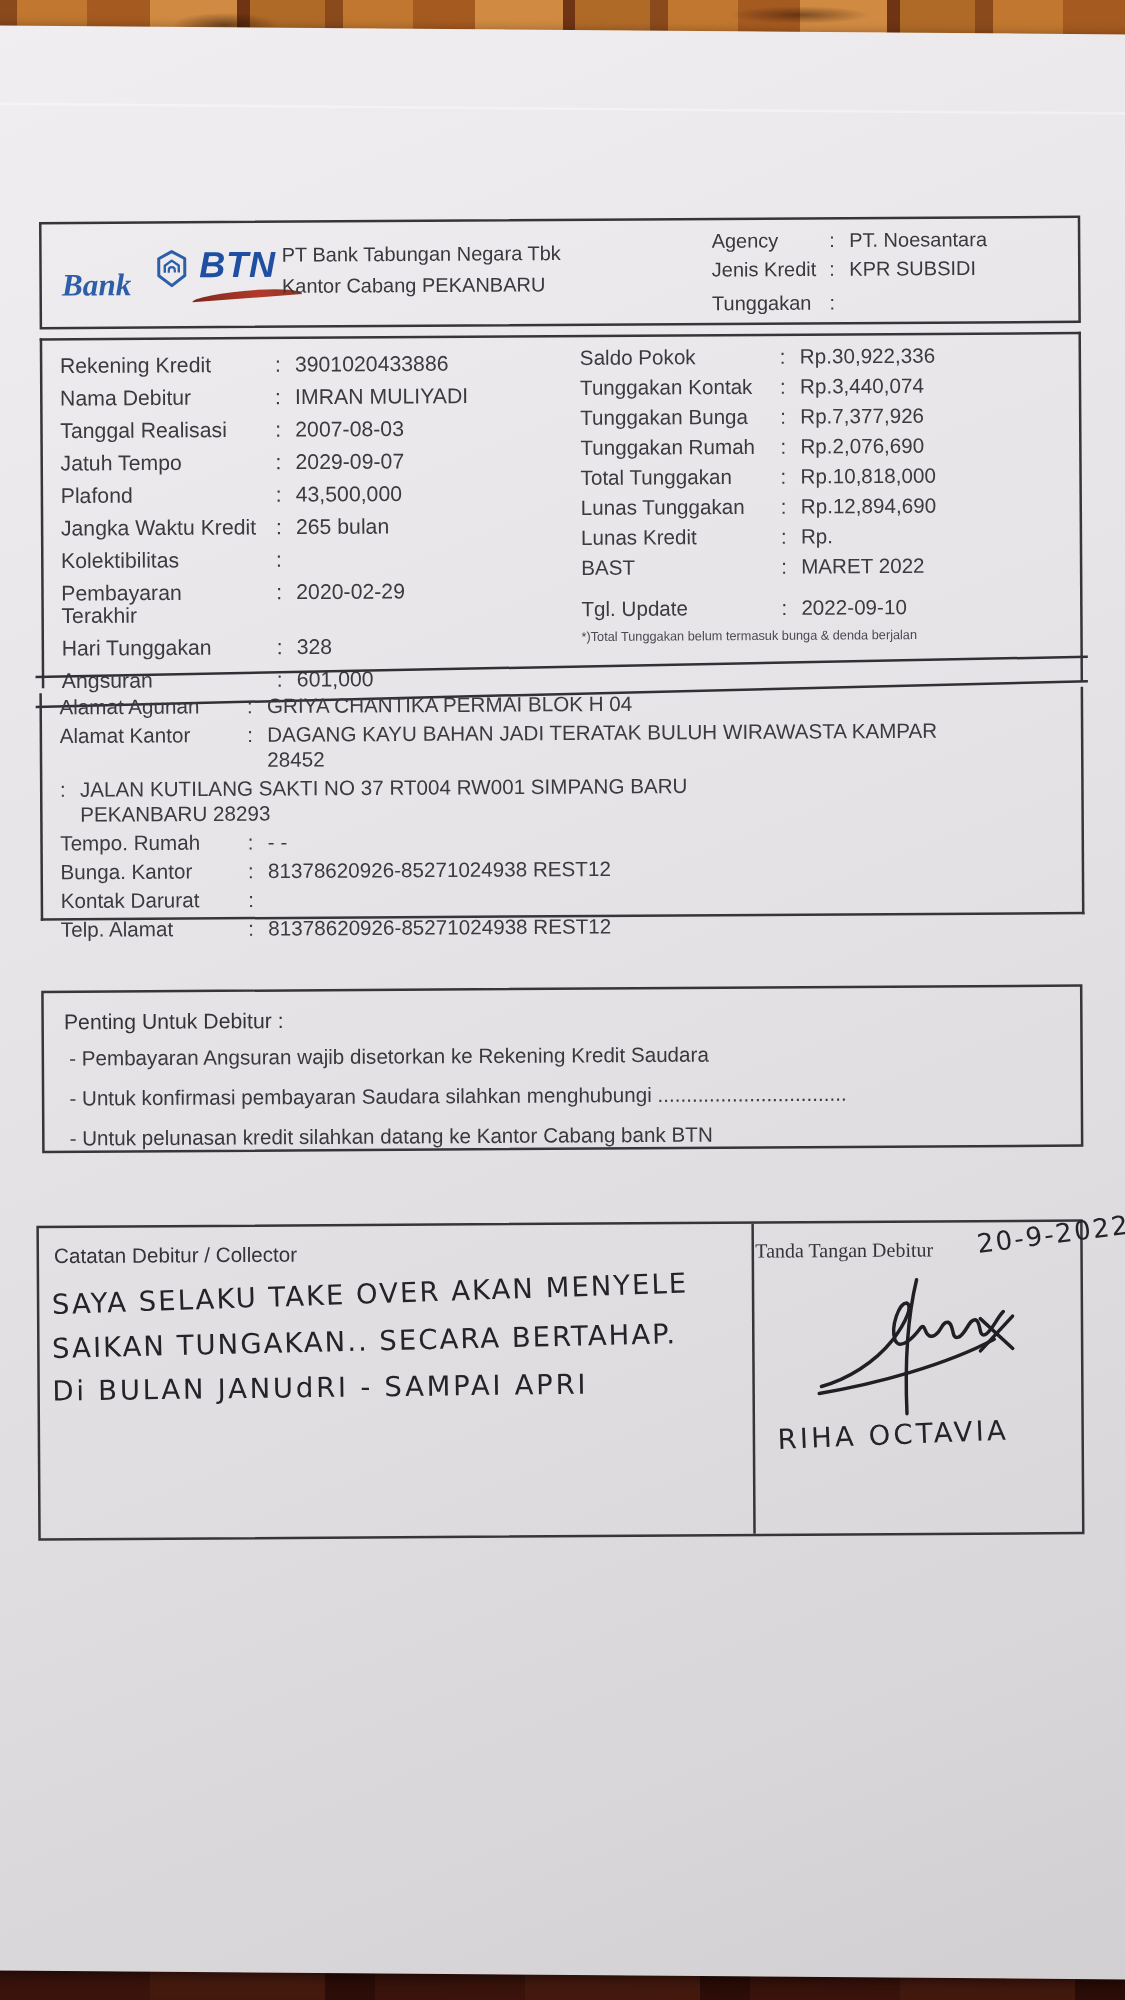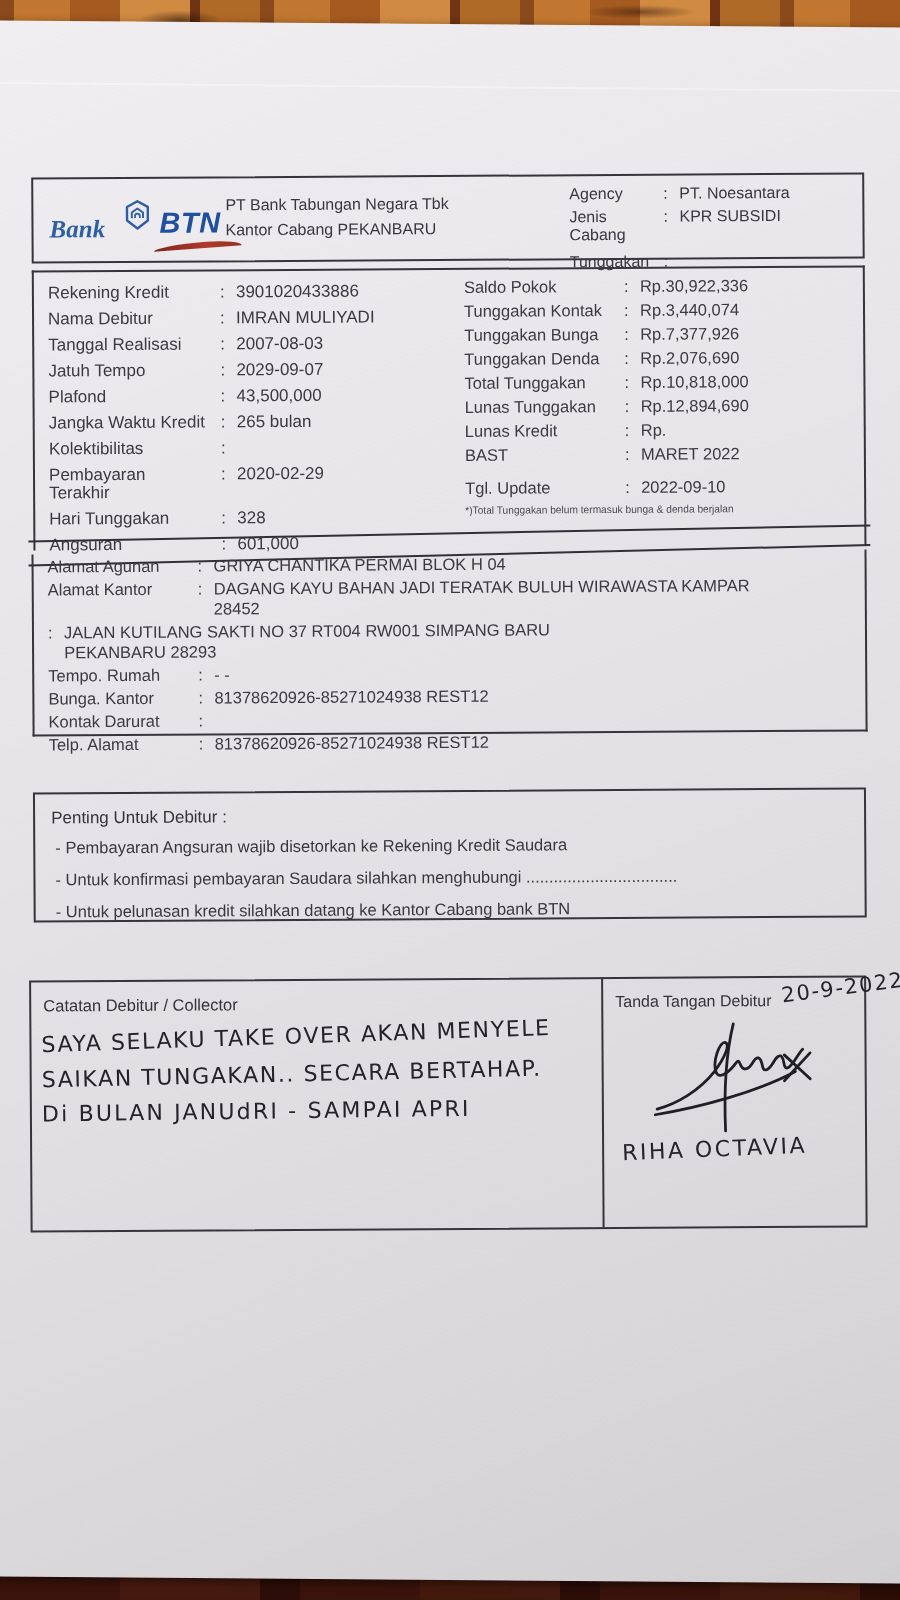--- a/index.html
+++ b/index.html
@@ -29,21 +29,21 @@
   #content{position:absolute;left:0;top:0;width:900px;height:1600px;
     transform:rotate(-.35deg);color:#3a3a40;}
   .box{position:absolute;border:2.4px solid #35353a;box-sizing:border-box;}
 
   
   #header-box{left:35px;top:175px;width:833px;height:86px;}
   .logo{position:absolute;left:16px;top:14px;width:190px;height:56px;}
   .logo-bank{position:absolute;left:0;top:10px;font-family:"Liberation Serif",serif;
     font-style:italic;font-weight:700;font-size:25px;color:#2d5fa8;margin-top:12px;}
   .logo-house{position:absolute;left:72px;top:6px;}
-  .logo-btn-wrap{position:absolute;left:110px;top:14px;}
+  .logo-btn-wrap{position:absolute;left:110px;top:4px;}
   .logo-btn{font-family:"Liberation Sans",sans-serif;font-style:italic;font-weight:900;
     font-size:29px;color:#1e4fa1;letter-spacing:.5px;}
   .logo-swoosh{position:absolute;left:-6px;top:36px;width:88px;height:6px;
     background:linear-gradient(90deg,#7e261c,#b03a2c 60%,#93301f);
     border-radius:60% 40% 50% 50%/100% 100% 0 0;transform:rotate(-4deg);}
   .company{position:absolute;left:192px;top:14px;font-size:16px;line-height:25px;color:#38383e;}
   .hmeta{position:absolute;left:536px;top:9px;font-size:16px;color:#38383e;}
   .hmeta .row{margin-bottom:5px;}
   .hmeta .lbl{width:94px;}
   .hmeta .row.gap{margin-top:9px;}
@@ -88,21 +88,21 @@
   
   #notes-box{left:28px;top:978px;width:837px;height:252px;}
   .notes-left{position:absolute;left:0;top:0;width:572px;height:100%;border-right:2.4px solid #35353a;box-sizing:border-box;}
   .notes-label{position:absolute;left:12px;top:14px;font-size:16.5px;color:#333339;}
   .hand{font-family:"DejaVu Sans",sans-serif;color:#232329;letter-spacing:1.6px;}
   .hl{position:absolute;left:10px;width:556px;font-size:22px;}
   .hl1{top:42px;transform:rotate(-1.6deg);}
   .hl2{top:80px;transform:rotate(-1deg);}
   .hl3{top:117px;transform:rotate(-.4deg);letter-spacing:2.2px;}
   .notes-right{position:absolute;left:572px;top:0;width:265px;height:100%;}
-  .sign-label{position:absolute;left:12px;top:14px;font-size:16px;color:#333339;white-space:nowrap;}
+  .sign-label{position:absolute;left:1px;top:14px;font-size:16px;color:#333339;white-space:nowrap;font-family:Liberation Serif, serif;}
   .sign-date{position:absolute;left:178px;top:-2px;font-size:21px;transform:rotate(-7deg);white-space:nowrap;}
   .sign-svg{position:absolute;left:42px;top:40px;}
   .sign-name{position:absolute;left:18px;top:158px;font-size:22px;letter-spacing:2.5px;transform:rotate(-2deg);white-space:nowrap;}
 </style>
 </head>
 <body>
 
 <div id="screen">
   <div class="wood-top"></div>
   <div class="wood-bottom"></div>
@@ -130,21 +130,21 @@
         <div>PT Bank Tabungan Negara Tbk</div>
         <div>Kantor Cabang PEKANBARU</div>
       </div>
       <div class="hmeta">
         <div class="row">
           <span class="lbl">Agency</span>
           <span class="sepc">:</span>
           <span class="val">PT. Noesantara</span>
         </div>
         <div class="row">
-          <span class="lbl">Jenis Cabang</span>
+          <span class="lbl">Jenis Kredit</span>
           <span class="sepc">:</span>
           <span class="val">KPR SUBSIDI</span>
         </div>
         <div class="row gap">
           <span class="lbl">Tunggakan</span>
           <span class="sepc">:</span>
           <span class="val"></span>
         </div>
       </div>
     </section>
@@ -213,21 +213,21 @@
           <span class="lbl">Tunggakan Kontak</span>
           <span class="sepc">:</span>
           <span class="val">Rp.3,440,074</span>
         </div>
         <div class="row">
           <span class="lbl">Tunggakan Bunga</span>
           <span class="sepc">:</span>
           <span class="val">Rp.7,377,926</span>
         </div>
         <div class="row">
-          <span class="lbl">Tunggakan Denda</span>
+          <span class="lbl">Tunggakan Rumah</span>
           <span class="sepc">:</span>
           <span class="val">Rp.2,076,690</span>
         </div>
         <div class="row">
           <span class="lbl">Total Tunggakan</span>
           <span class="sepc">:</span>
           <span class="val">Rp.10,818,000</span>
         </div>
         <div class="row">
           <span class="lbl">Lunas Tunggakan</span>

